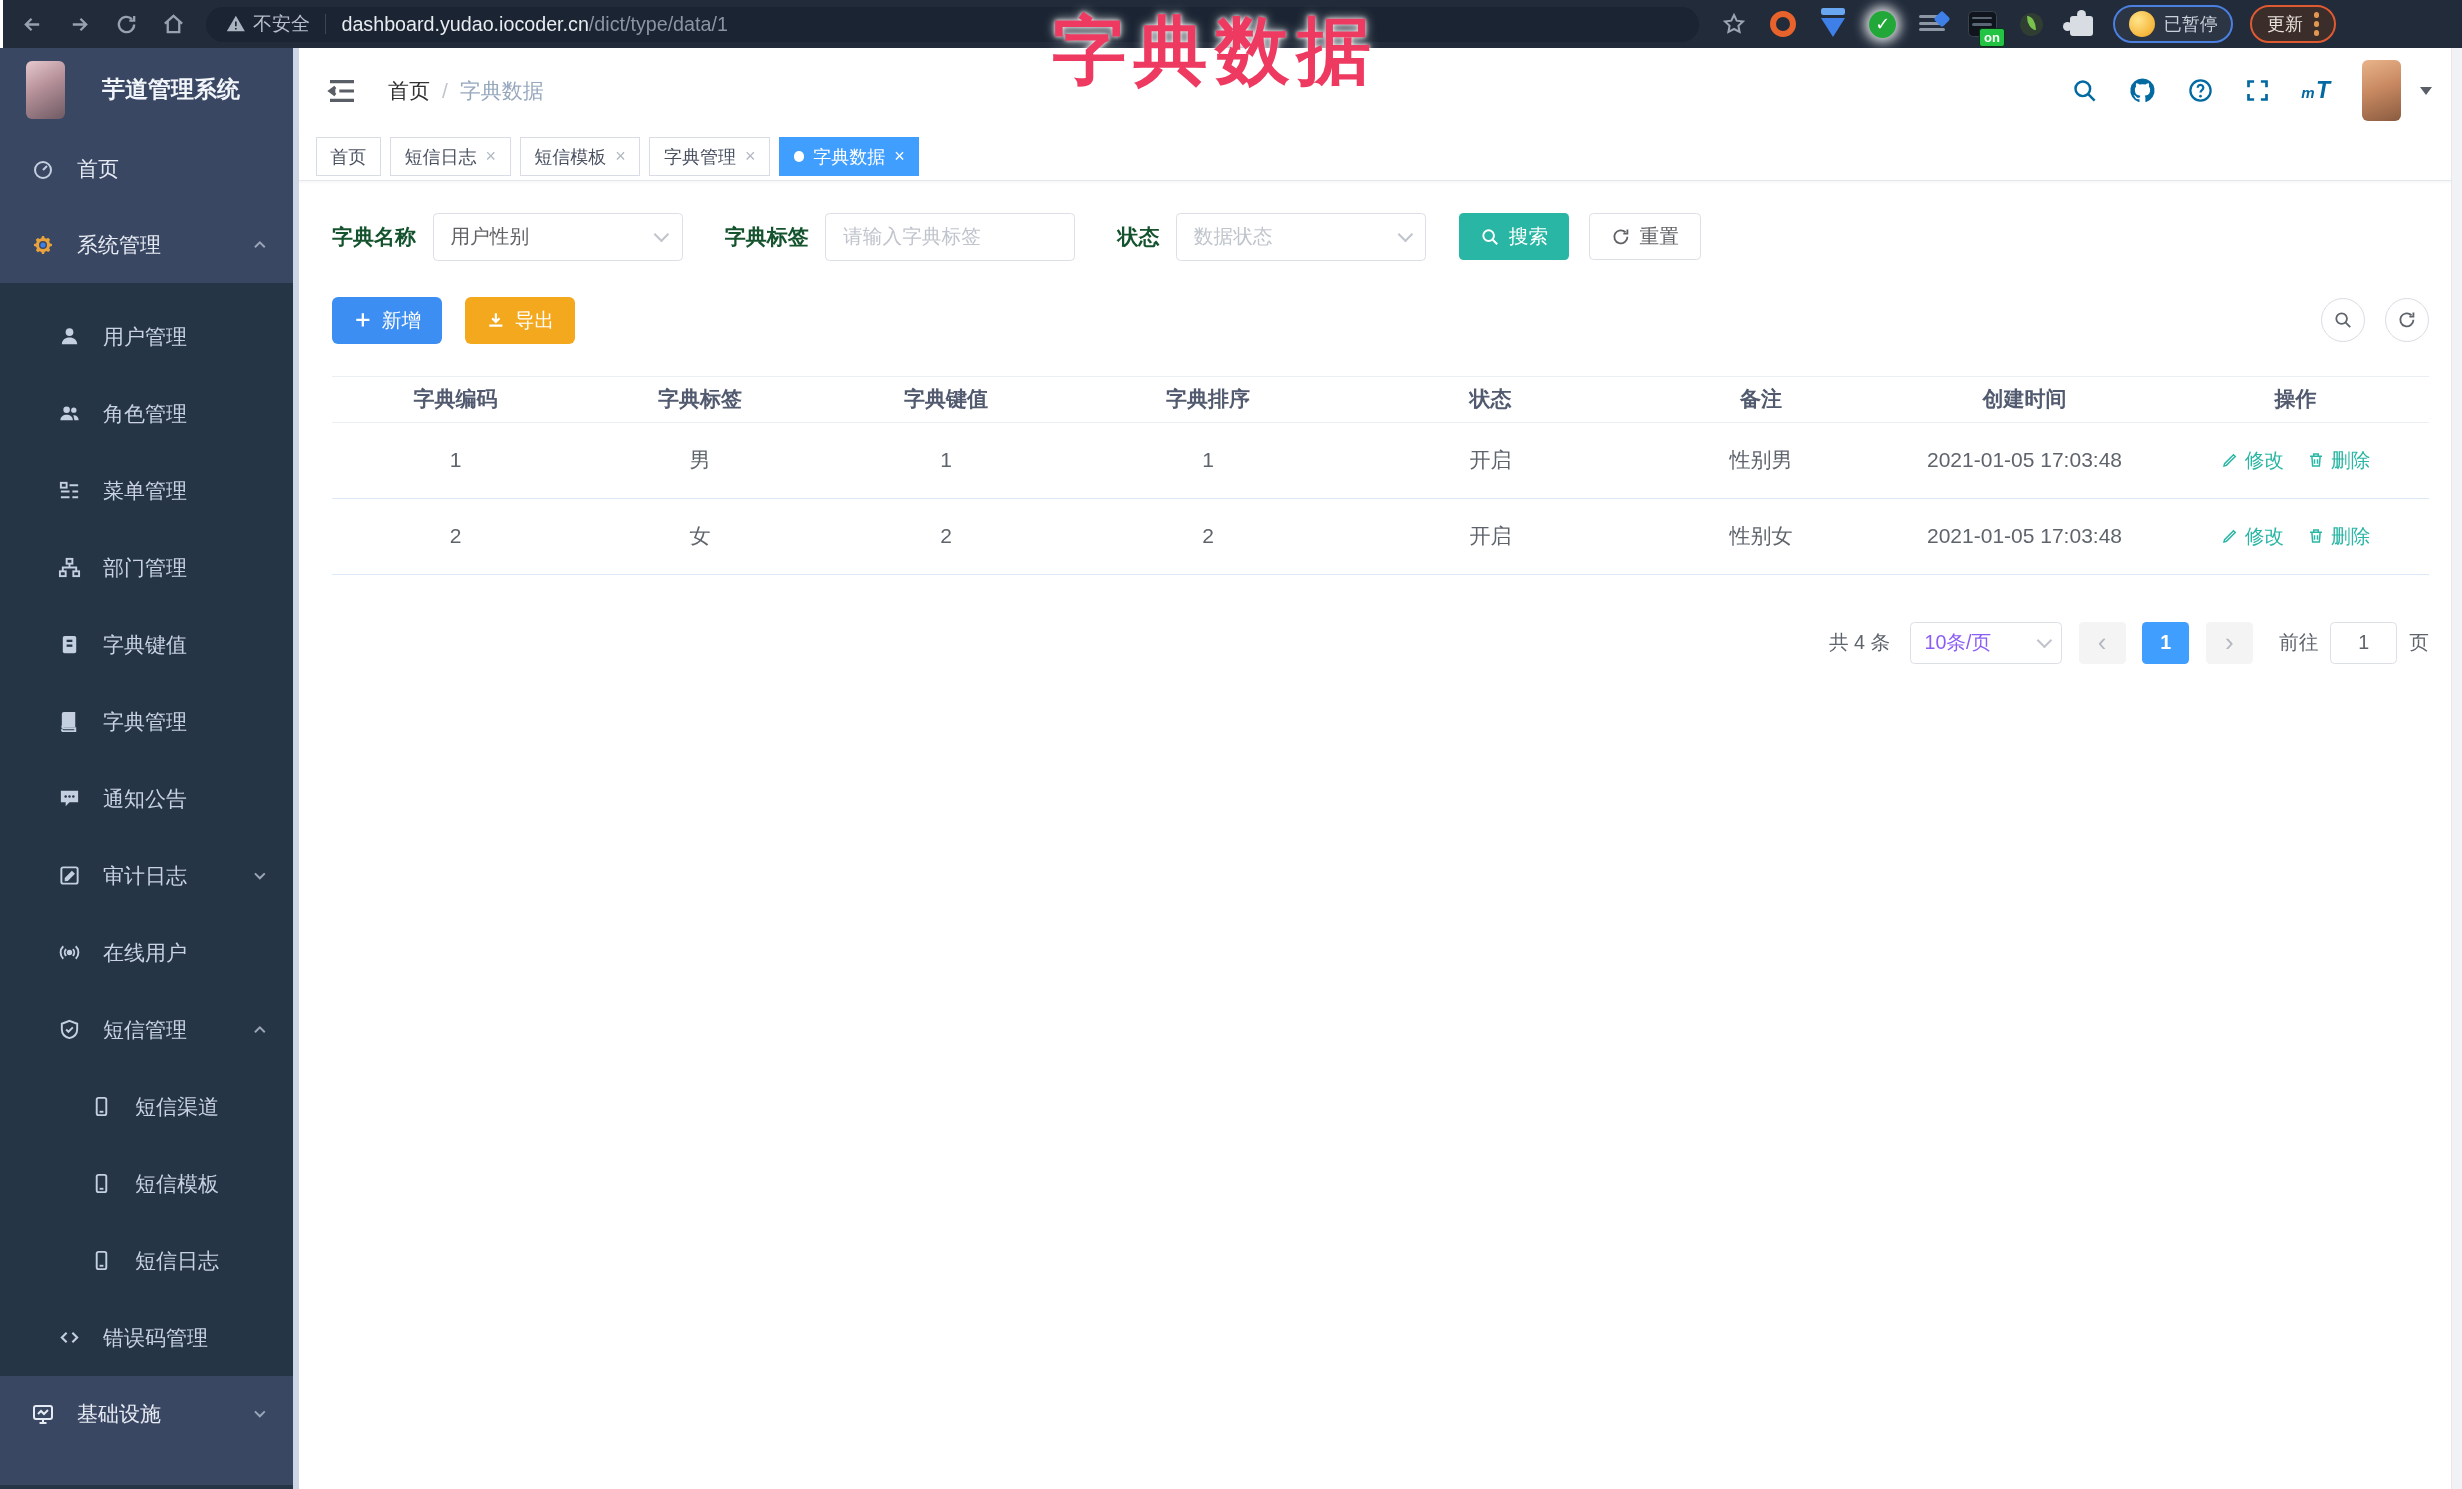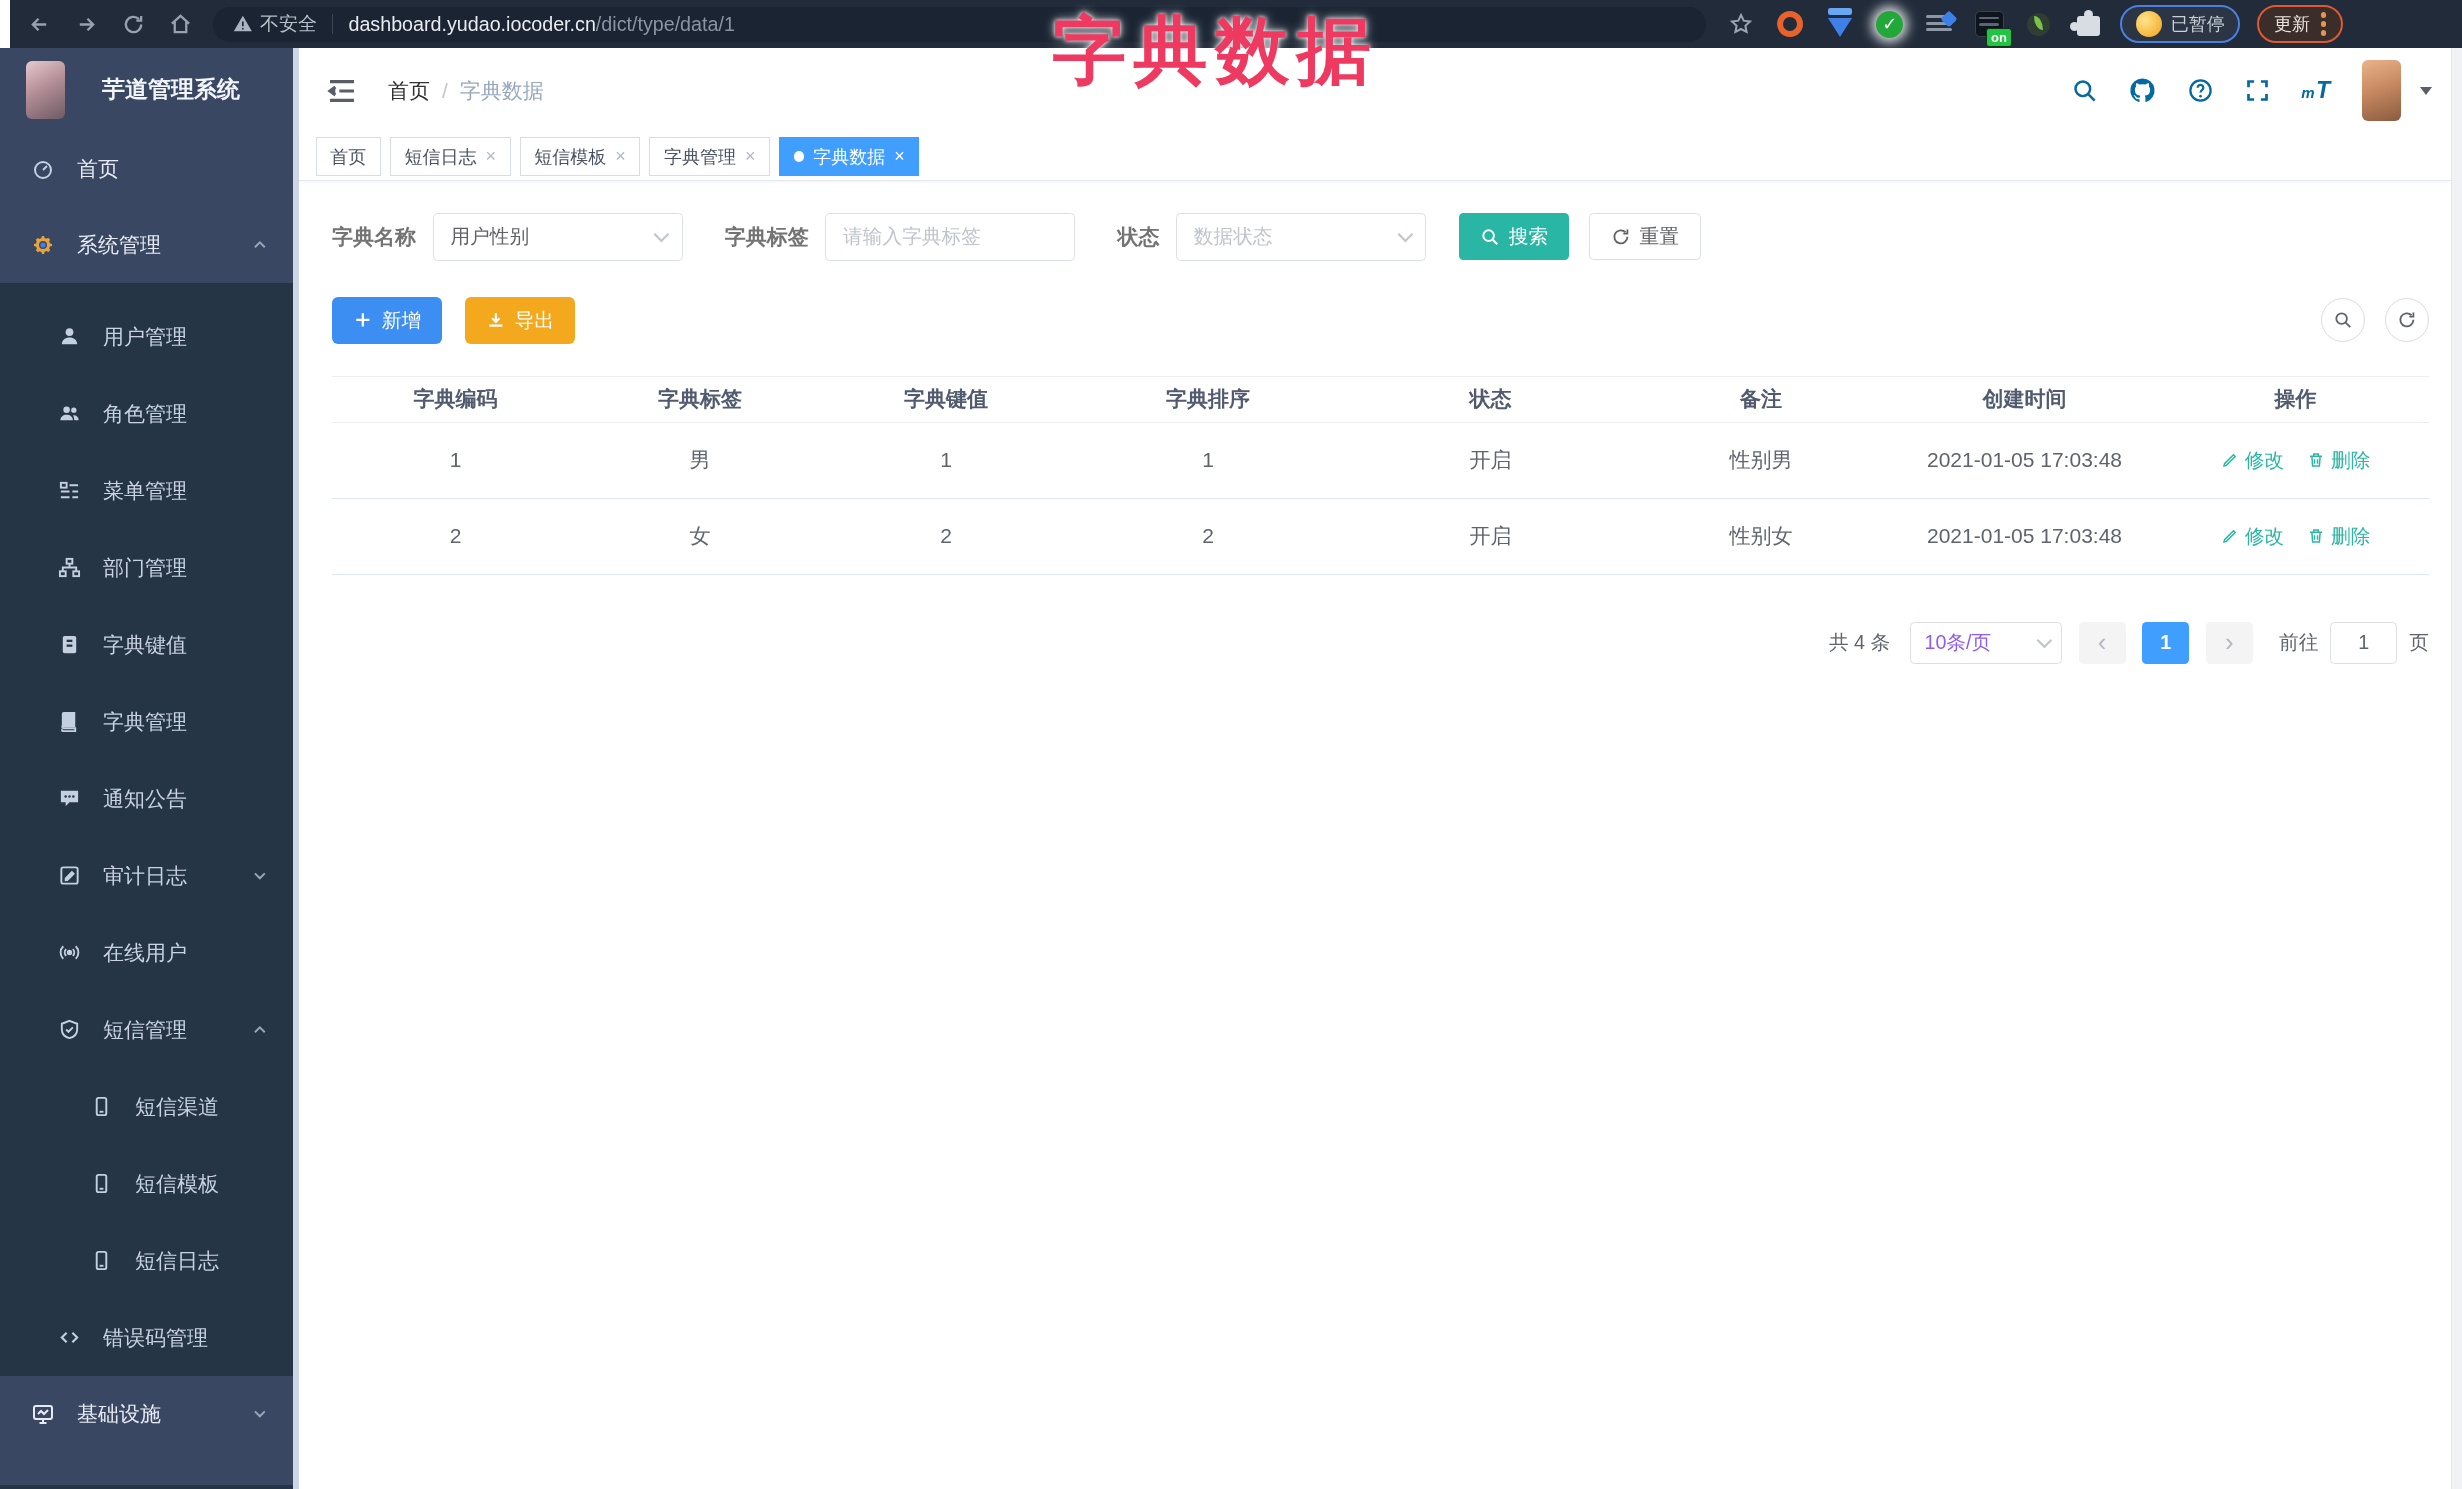--- a/index.html
+++ b/index.html
@@ -5,21 +5,21 @@
   * { box-sizing: border-box; margin:0; padding:0; }
   html,body { width:2462px; height:1490px; }
   body {
     position:relative; overflow:hidden; background:#fff;
     font-family:"Liberation Sans","DejaVu Sans",sans-serif;
     color:#5f646c;
   }
   svg { display:block; }
 
   
-  .browser-bar { position:absolute; top:0; left:10px; right:0; height:48px; background:#212b3a;
+  .browser-bar { position:absolute; top:0; left:3px; right:0; height:48px; background:#212b3a;
     display:flex; align-items:center; z-index:40; }
   .nav-ic { width:35px; height:35px; margin-left:12px; display:flex; align-items:center; justify-content:center; color:#97a1af; }
   .url-pill { margin-left:15px; width:1493px; height:35px; background:#1a2432; border-radius:18px;
     display:flex; align-items:center; padding:0 19.7px; }
   .warn { display:flex; align-items:center; gap:7.6px; color:#b6bec9; font-size:19px; }
   .pill-div { width:1.5px; height:19.7px; background:#3a4656; margin:0 15px; }
   .host { color:#e8ebf0; font-size:19.7px; font-weight:500; }
   .path { color:#8b94a2; font-size:19.7px; }
   .ext-zone { display:flex; align-items:center; margin-left:19.7px; gap:19.7px; }
   .ext { width:30px; height:30px; display:flex; align-items:center; justify-content:center; position:relative; }
@@ -91,21 +91,21 @@
   .tag { height:39px; display:flex; align-items:center; gap:9px; padding:0 13.6px;
     border:0.8px solid #d8dce5; background:#fff; color:#495060; font-size:18px; cursor:default; }
   .tag .x { color:#b1b8c2; font-size:18px; }
   .tag.active { background:#409eff; border-color:#409eff; color:#fff; }
   .tag.active .x { color:#fff; }
   .tag .dot { width:10.6px; height:10.6px; border-radius:50%; background:#fff; }
 
   .content { padding:21px 33px 0; }
 
   .filter-row { display:flex; align-items:center; margin-top:10.6px; }
-  .f-label { font-size:21px; font-weight:700; color:#737373; margin-right:16.7px; white-space:nowrap; }
+  .f-label { font-size:21px; font-weight:700; color:#14532d; margin-right:16.7px; white-space:nowrap; }
   .box { height:48px; border:0.8px solid #dcdfe6; border-radius:4.5px; background:#fff; display:flex; align-items:center; padding:0 16.7px; font-size:19.7px; }
   .sel { width:250px; justify-content:space-between; }
   .inp { width:250px; }
   .val { color:#606266; }
   .ph { color:#c0c4cc; }
   .chev-d { width:10.6px; height:10.6px; border-right:2.3px solid #c0c4cc; border-bottom:2.3px solid #c0c4cc; transform:rotate(45deg) translateY(-3px); }
   .gap36 { width:42px; }
   .btn { height:47px; border-radius:4.5px; display:flex; align-items:center; gap:9px; font-size:19.7px; padding:0 21px; border:none; cursor:pointer; }
   .btn-search { background:#2ab6a4; color:#fff; margin-left:33px; }
   .btn-reset { background:#fff; color:#606266; border:0.8px solid #dcdfe6; margin-left:19.7px; }

